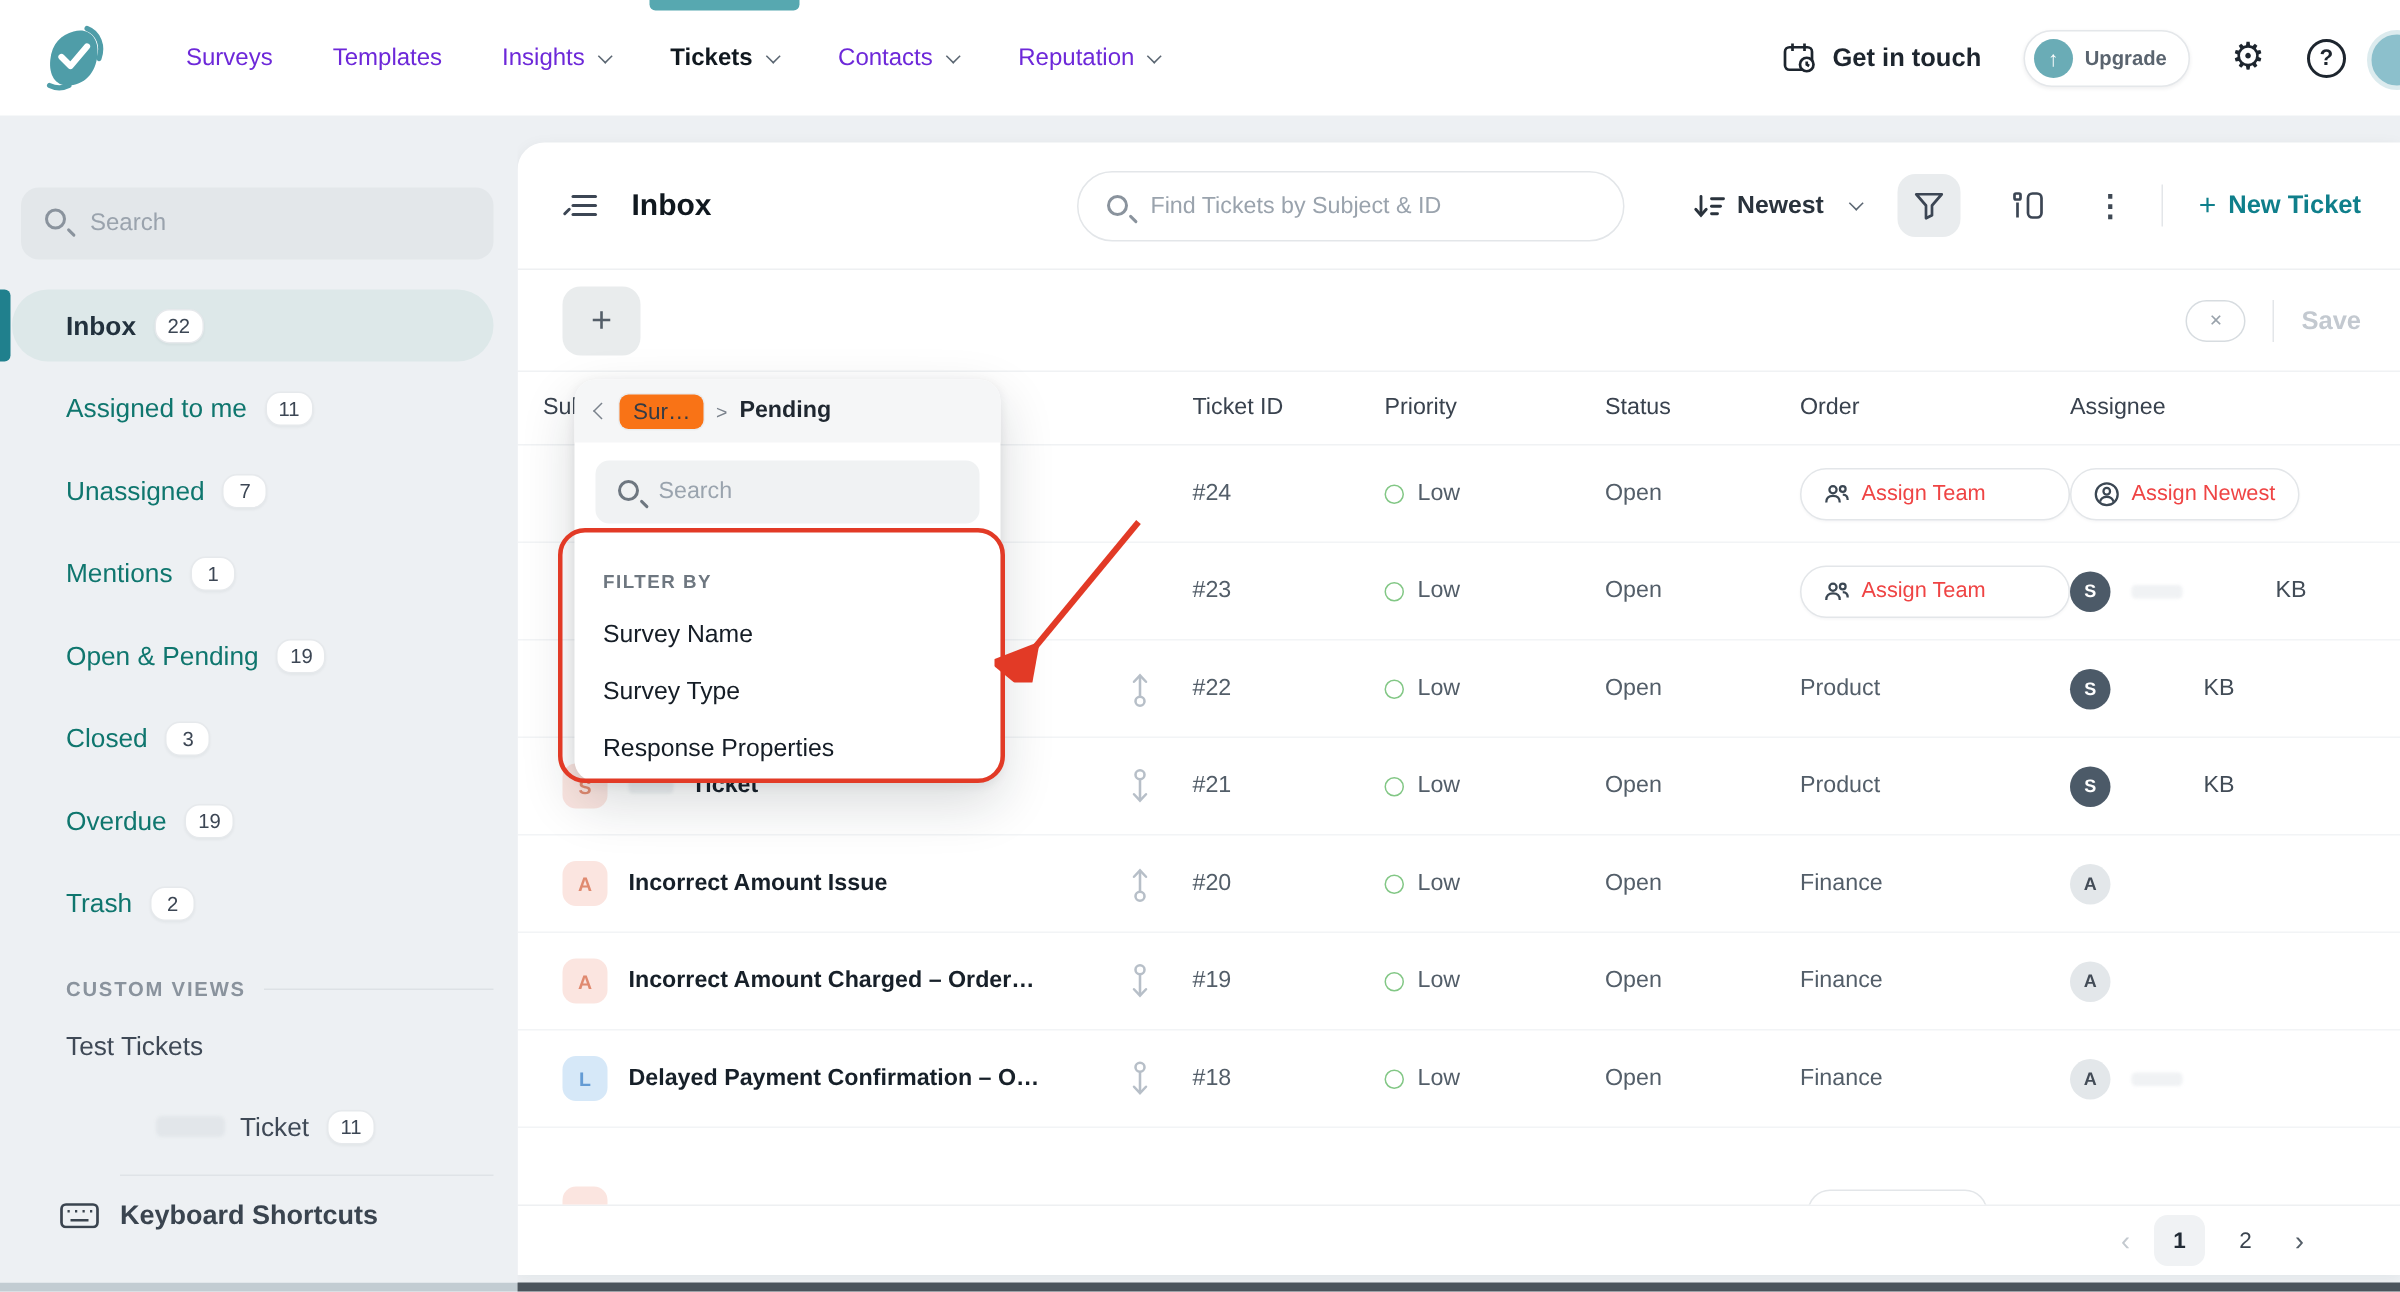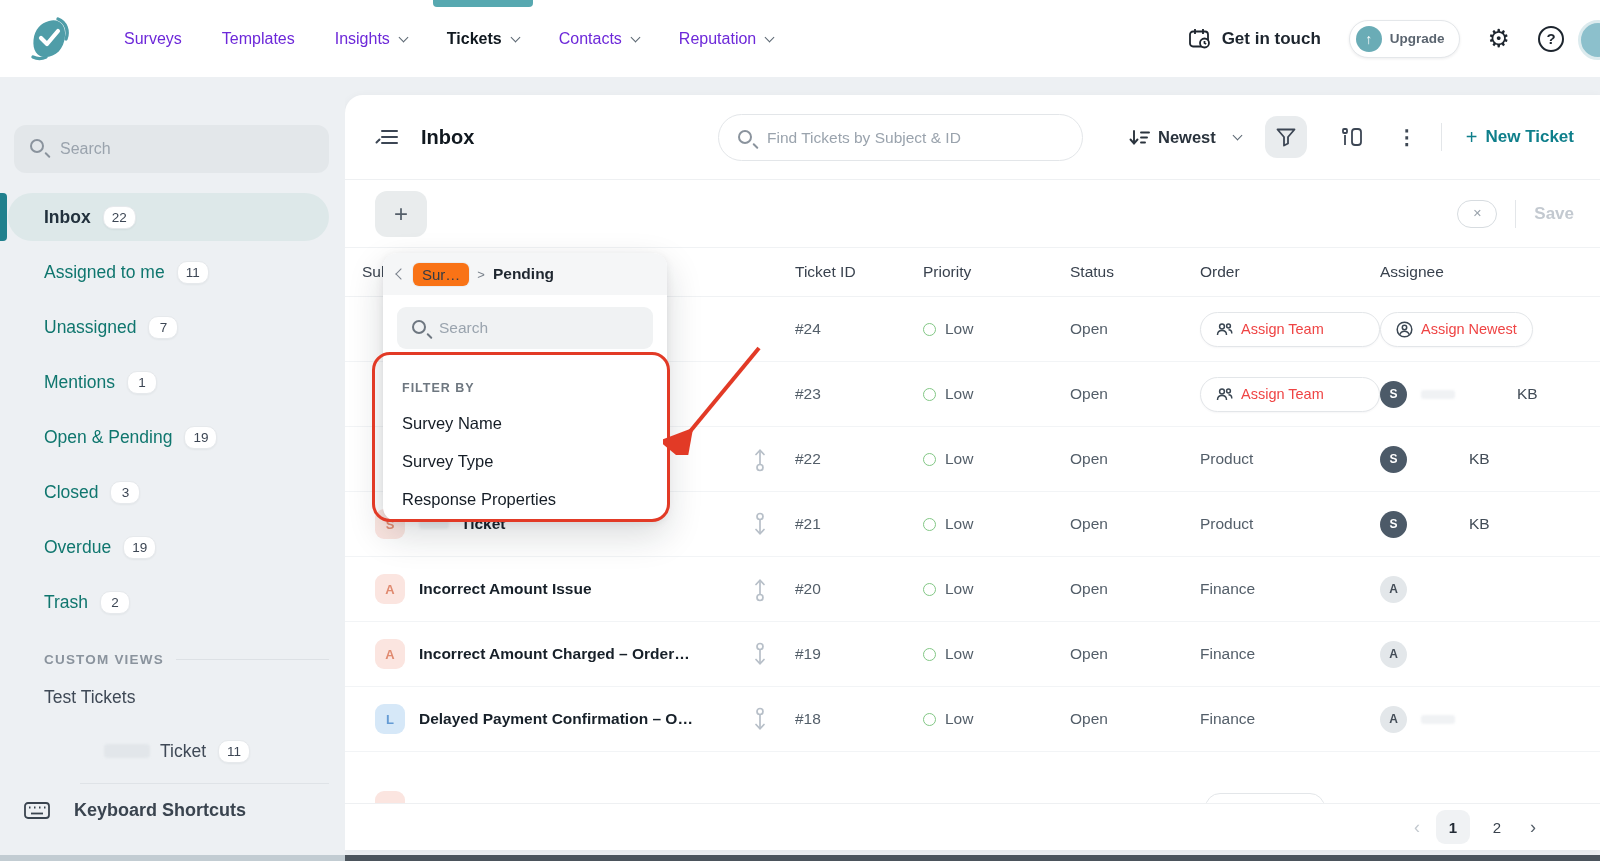--- a/index.html
+++ b/index.html
@@ -37,21 +37,21 @@
   .side-item.active::before { content:''; position:absolute; left:-8px; top:0; width:7px; height:48px; background:#20808d; border-radius:0 4px 4px 0; }
   .count-badge { margin-left:12px; min-width:30px; padding:3px 8px; background:#fff; border:1px solid #e6e9ec; border-radius:10px; font-size:13.5px; color:#3c4654; text-align:center; box-shadow:0 1px 2px rgba(20,30,40,.05); }
   .custom-views { display:flex; align-items:center; gap:12px; margin:26px 16px 4px 44px; }
   .custom-views .cv-label { font-size:13.5px; font-weight:bold; letter-spacing:1.2px; color:#8a939d; white-space:nowrap; }
   .custom-views .cv-line { flex:1; height:1px; background:#dde1e5; }
   .custom-item { height:48px; display:flex; align-items:center; padding-left:36px; margin:6px 16px 0 8px; cursor:pointer; }
   .custom-item .lbl { font-size:17.5px; color:#3f4956; }
   .custom-item.indented { padding-left:96px; }
   .redact { display:inline-block; width:46px; height:14px; background:#e2e6ea; border-radius:4px; margin-right:10px; filter:blur(1px); }
   .sidebar-divider { height:1px; background:#dfe3e7; margin:8px 16px 0 80px; }
-  .kb-row { display:flex; align-items:center; gap:24px; padding:16px 16px 0 24px; cursor:pointer;text-align:right; }
+  .kb-row { display:flex; align-items:center; gap:14px; padding:16px 16px 0 40px; cursor:pointer;text-align:right; }
   .kb-row .lbl { font-size:18px; font-weight:bold; color:#3a444f; }
 
   
   .main-card { position:absolute; left:345px; top:95px; right:0; bottom:11px; background:#ffffff; border-radius:18px 0 0 0; display:flex; flex-direction:column; box-shadow:0 2px 10px rgba(23,32,41,.05); }
   .card-header { height:85px; display:flex; align-items:center; padding:0 26px 0 30px; border-bottom:1px solid #eef0f2; position:relative; }
   .hdr-title { font-size:20px; font-weight:bold; color:#10181f; margin-left:22px; }
   .hdr-search { position:absolute; left:373px; top:19px; width:365px; }
   .hdr-search input { width:100%; height:47px; border:1.5px solid #e3e6e9; border-radius:24px; padding:0 18px 0 48px; font-size:15.5px; color:#3c4654; outline:none; font-family:inherit; background:#fff; }
   .hdr-search input::placeholder { color:#9aa3ad; }
   .hdr-search .search-glyph { left:20px; top:16px; }

